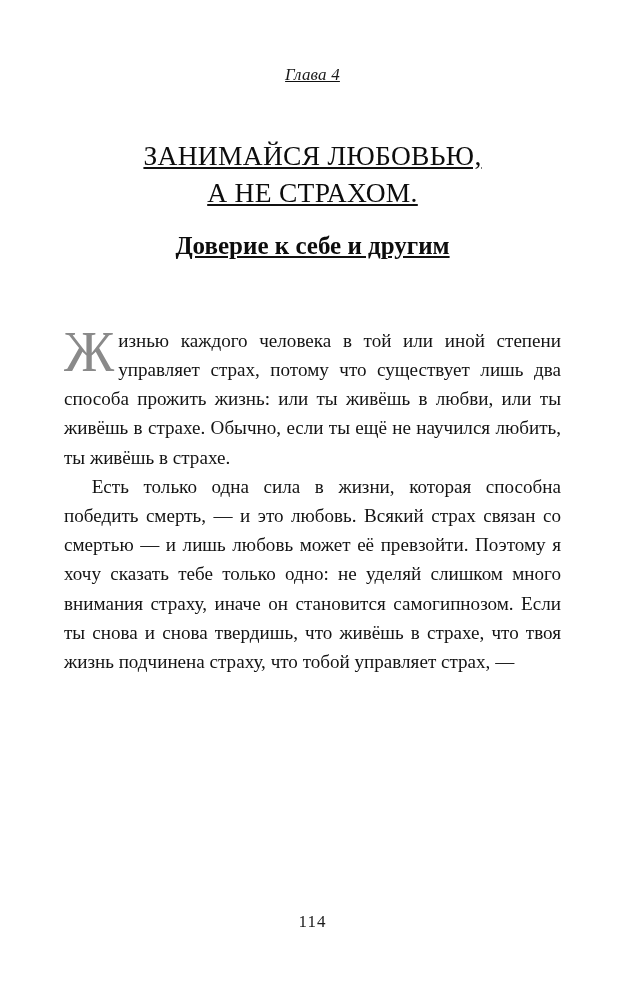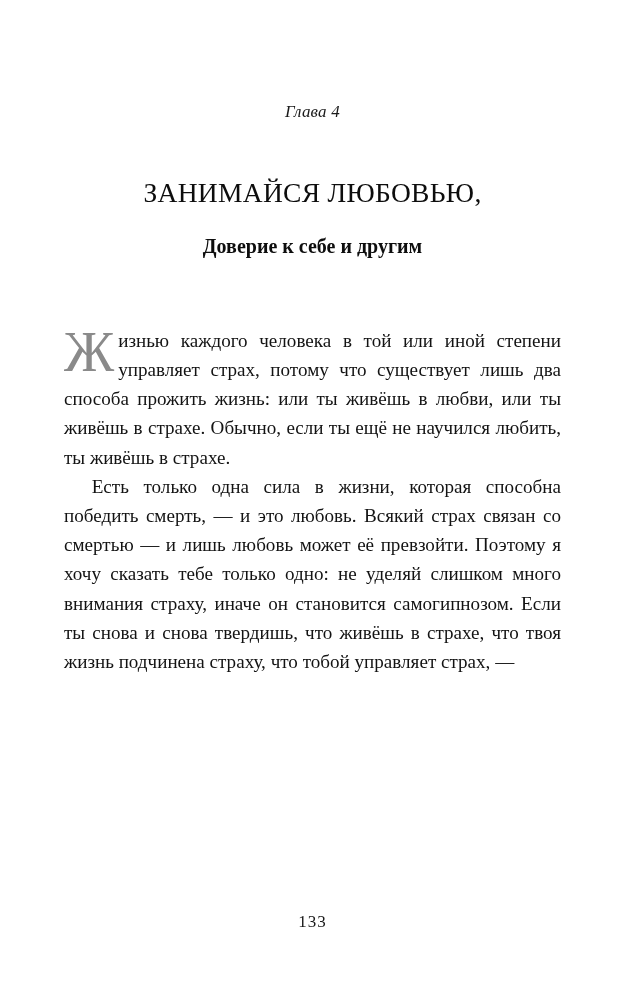--- a/index.html
+++ b/index.html
@@ -28,22 +28,23 @@
   .column {
     position: absolute;
     left: 64px;
     top: 0;
     width: 497px;
     height: 1000px;
   }
 
   
   .chapter-header {
-    padding-top: 102px;
+    padding-top: 65px;
     text-align: center;
+    text-decoration: underline;
   }
 
   .chapter-label {
     font-style: italic;
     font-size: 17px;
     letter-spacing: 0.2px;
     color: #1a1a1a;
     line-height: 1.2;
   }
 
@@ -57,21 +58,21 @@
     text-transform: uppercase;
   }
 
   .chapter-title .title-line {
     display: block;
     white-space: nowrap;
   }
 
   .chapter-subtitle {
     margin-top: 3px;
-    font-size: 20px;
+    font-size: 25px;
     line-height: 32px;
     font-weight: 700;
     color: #0d0d0d;
     letter-spacing: 0px;
   }
 
   
   .body-copy {
     margin-top: 64px;
     font-size: 19.1px;
@@ -118,28 +119,29 @@
 <body>
 
 <div class="page">
   <div class="column">
 
     <header class="chapter-header">
       <div class="chapter-label">Глава 4</div>
 
       <h1 class="chapter-title">
         <span class="title-line">Занимайся любовью,</span>
+        <span class="title-line">а не страхом.</span>
       </h1>
 
       <h2 class="chapter-subtitle">Доверие к себе и другим</h2>
     </header>
 
     <section class="body-copy">
       <p class="lead"><span class="dropcap">Ж</span><span>изнью каждого человека в той или иной степени управляет страх, потому что существует лишь два способа прожить жизнь: или ты живёшь в любви, или ты живёшь в страхе. Обычно, если ты ещё не научился любить, ты живёшь в страхе.</span></p>
 
 
       <p>Есть только одна сила в жизни, которая способна победить смерть, — и это любовь. Всякий страх связан со смертью — и лишь любовь может её превзойти. Поэтому я хочу сказать тебе только одно: не уделяй слишком много внимания страху, иначе он становится самогипнозом. Если ты снова и снова твердишь, что живёшь в страхе, что твоя жизнь подчинена страху, что тобой управляет страх, —</p>
     </section>
 
   </div>
 
-  <div class="folio">133</div>
+  <div class="folio">114</div>
 </div>
 
 </body></html>

